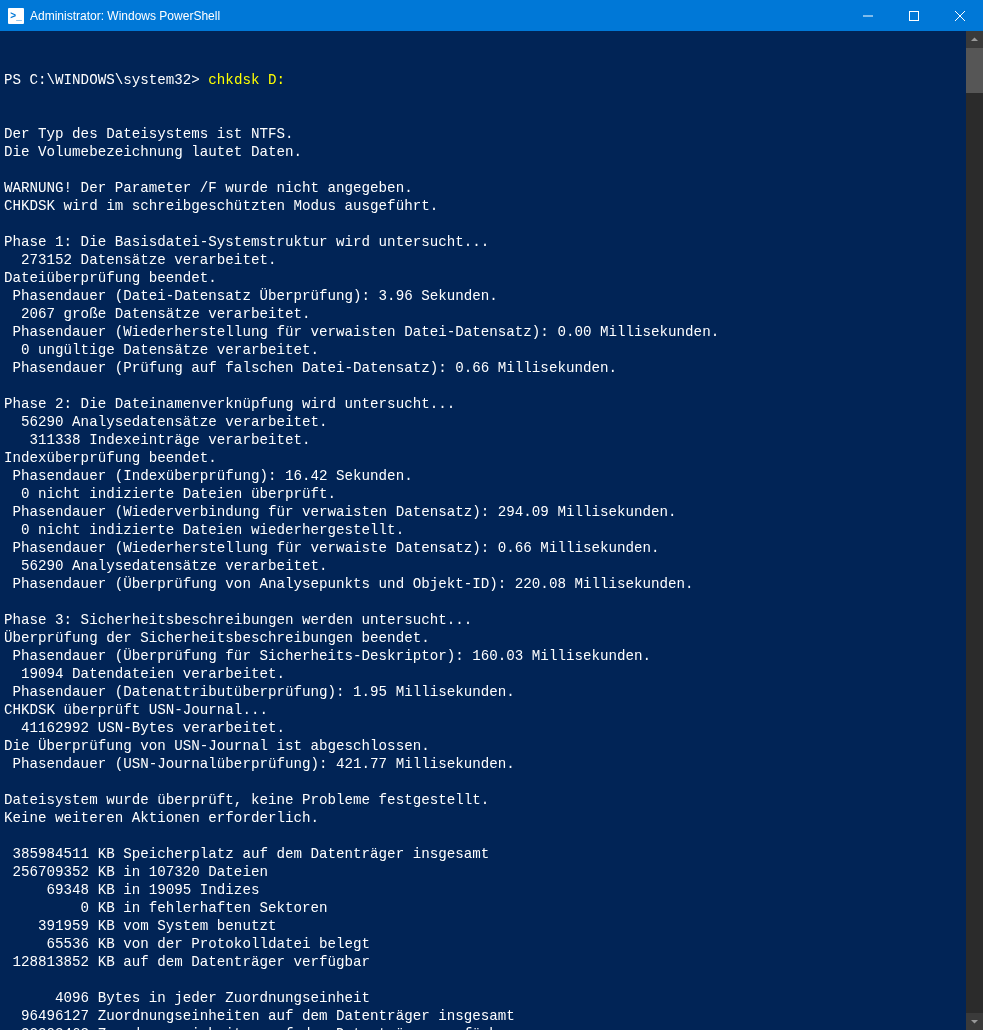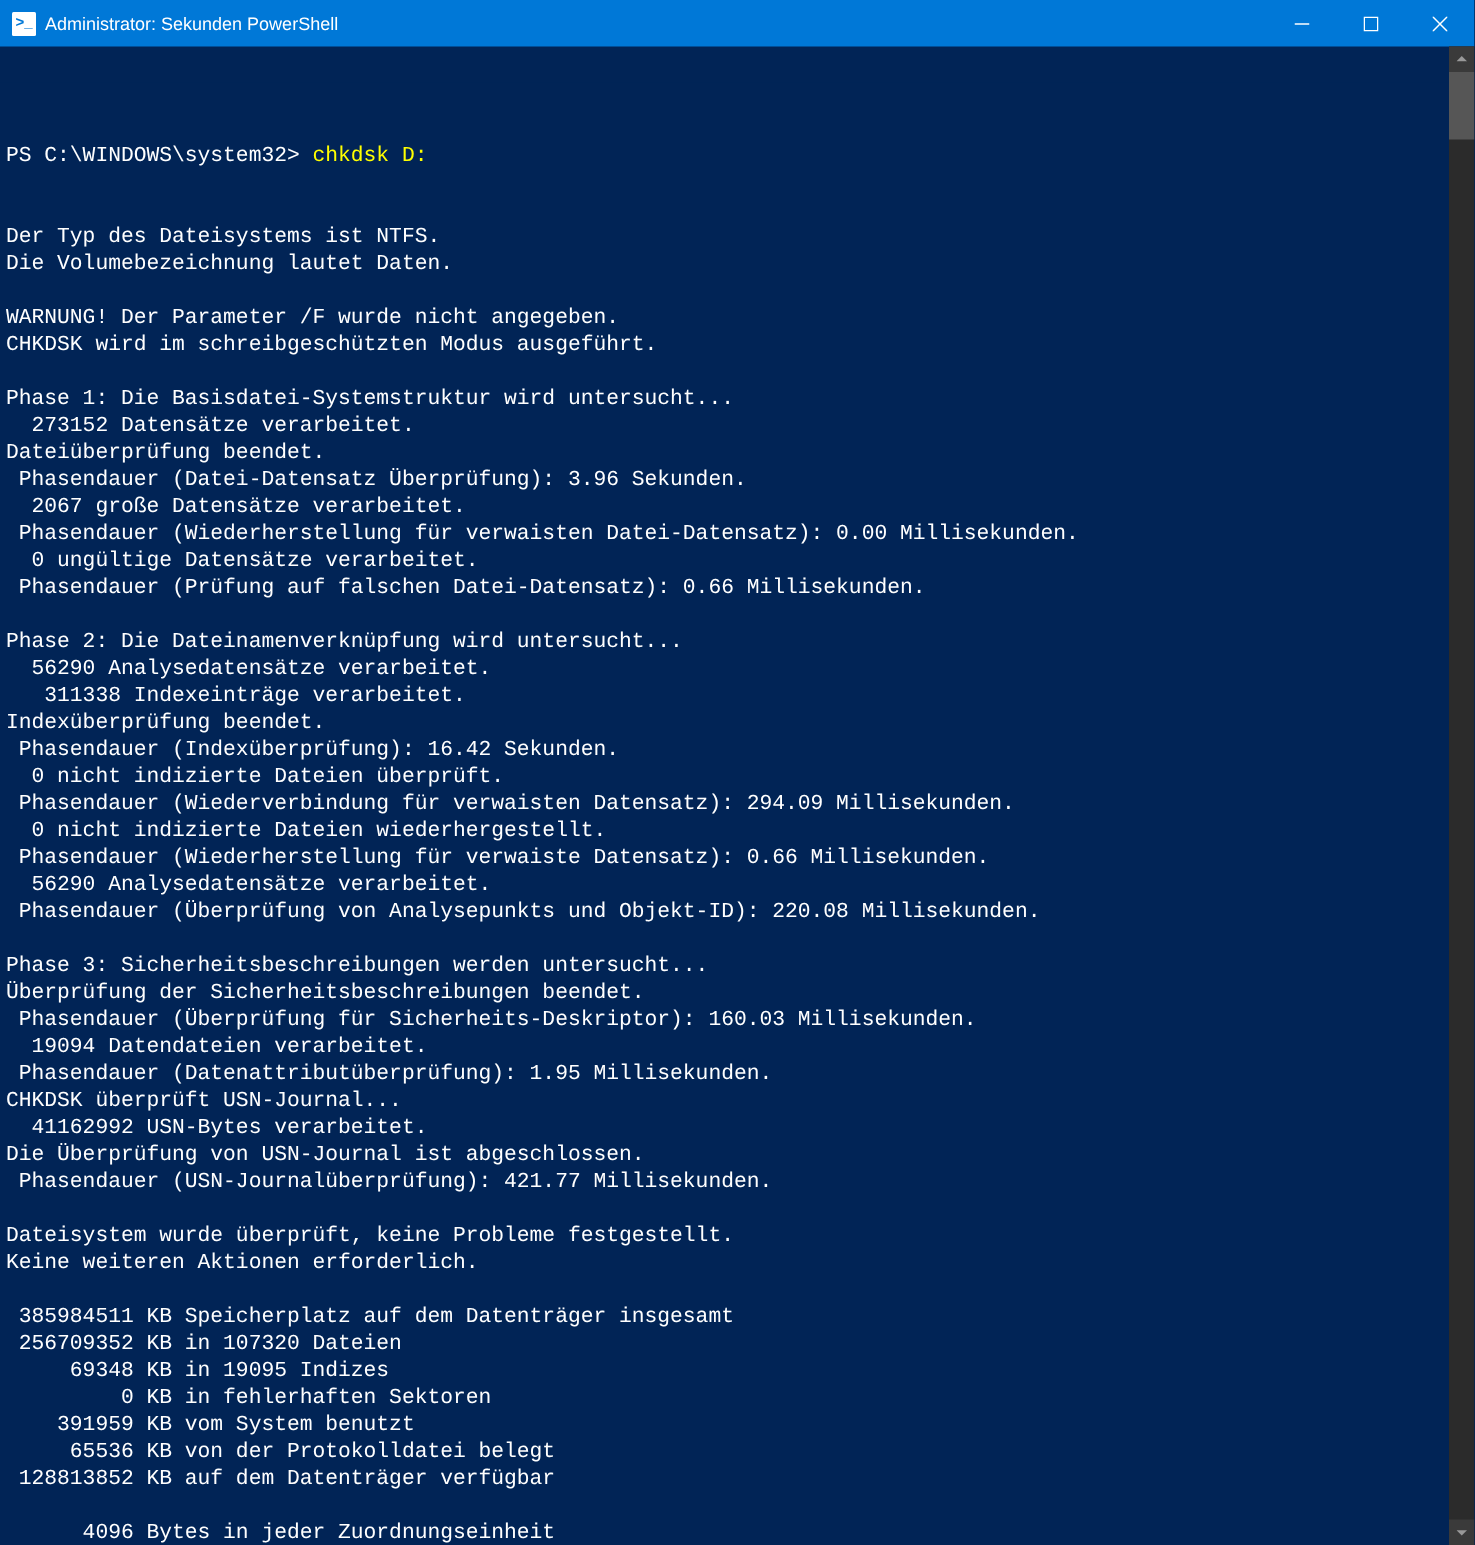--- a/index.html
+++ b/index.html
@@ -53,21 +53,20 @@
     height: calc(1030px - 31px);
     display: flex;
   }
   .console {
     flex: 1;
     padding: 4px 4px 4px 4px;
     line-height: 18px;
     white-space: pre;
     overflow: hidden;
     background: #012456;
-    margin-top: 24px;
   }
   .line { white-space: pre; } 
   .cmd { color: #ffff00; }
   .scrollbar {
     width: 17px;
     background: #2b2b2b;
     position: relative;
   }
   .scroll-arrow {
     width: 17px;
@@ -89,21 +88,21 @@
     background: #565656;
   }
 </style>
 </head>
 <body>
 
 <div class="titlebar">
   <div class="titlebar-icon">
     <span>&gt;_</span>
   </div>
-  <div class="titlebar-title">Administrator: Sekunden PowerShell</div>
+  <div class="titlebar-title">Administrator: Windows PowerShell</div>
   <div class="titlebar-spacer"></div>
   <div class="win-btn">
     <svg viewBox="0 0 10 10">
         <line x1="0" y1="5" x2="10" y2="5"></line>
       </svg>
   </div>
   <div class="win-btn">
     <svg viewBox="0 0 10 10">
         <rect x="0.5" y="0.5" width="9" height="9"></rect>
       </svg>

